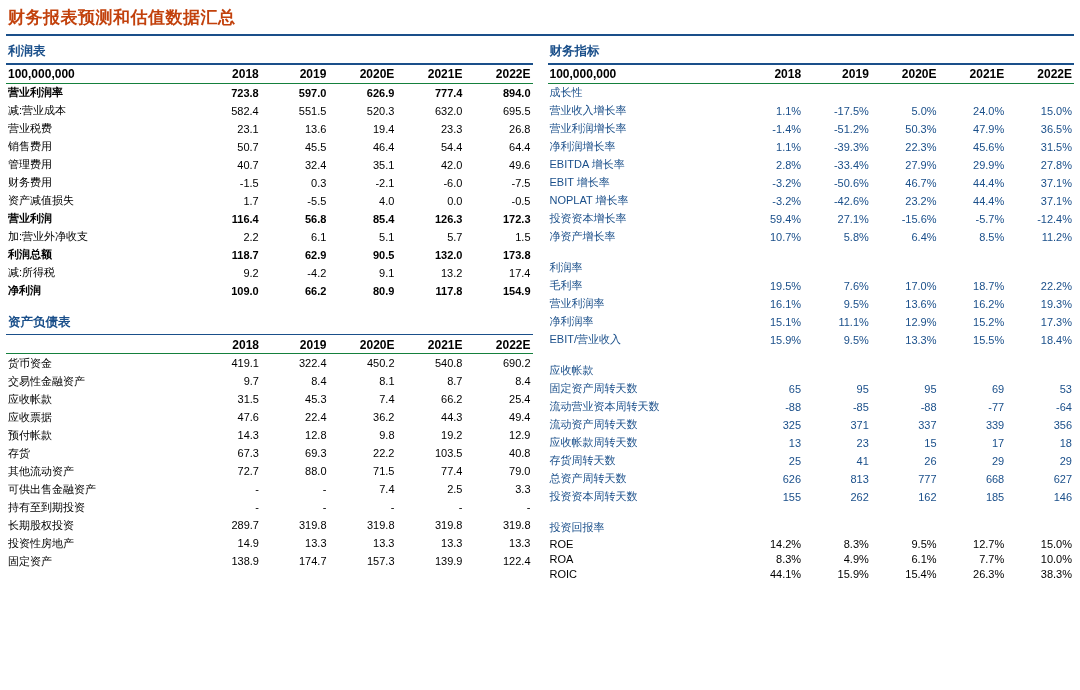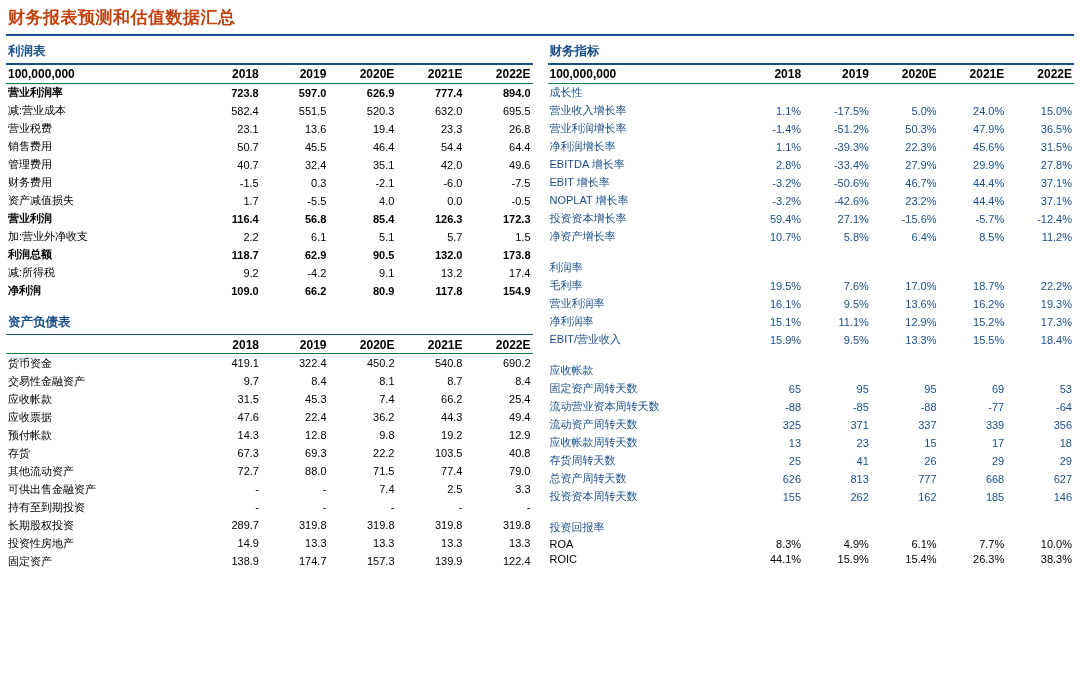--- a/index.html
+++ b/index.html
@@ -532,20 +532,28 @@
 
           <tr class="grp">
             <td class="lbl">投资回报率</td>
             <td class="num"></td>
               <td class="num"></td>
             <td class="num"></td>
               <td class="num"></td>
             <td class="num"></td>
           </tr>
           <tr>
+            <td class="lbl">ROE</td>
+            <td class="num">14.2%</td>
+            <td class="num">8.3%</td>
+            <td class="num">9.5%</td>
+            <td class="num">12.7%</td>
+            <td class="num">15.0%</td>
+          </tr>
+          <tr>
             <td class="lbl">ROA</td>
             <td class="num">8.3%</td>
             <td class="num">4.9%</td>
             <td class="num">6.1%</td>
             <td class="num">7.7%</td>
             <td class="num">10.0%</td>
           </tr>
           <tr>
             <td class="lbl">ROIC</td>
             <td class="num">44.1%</td>

